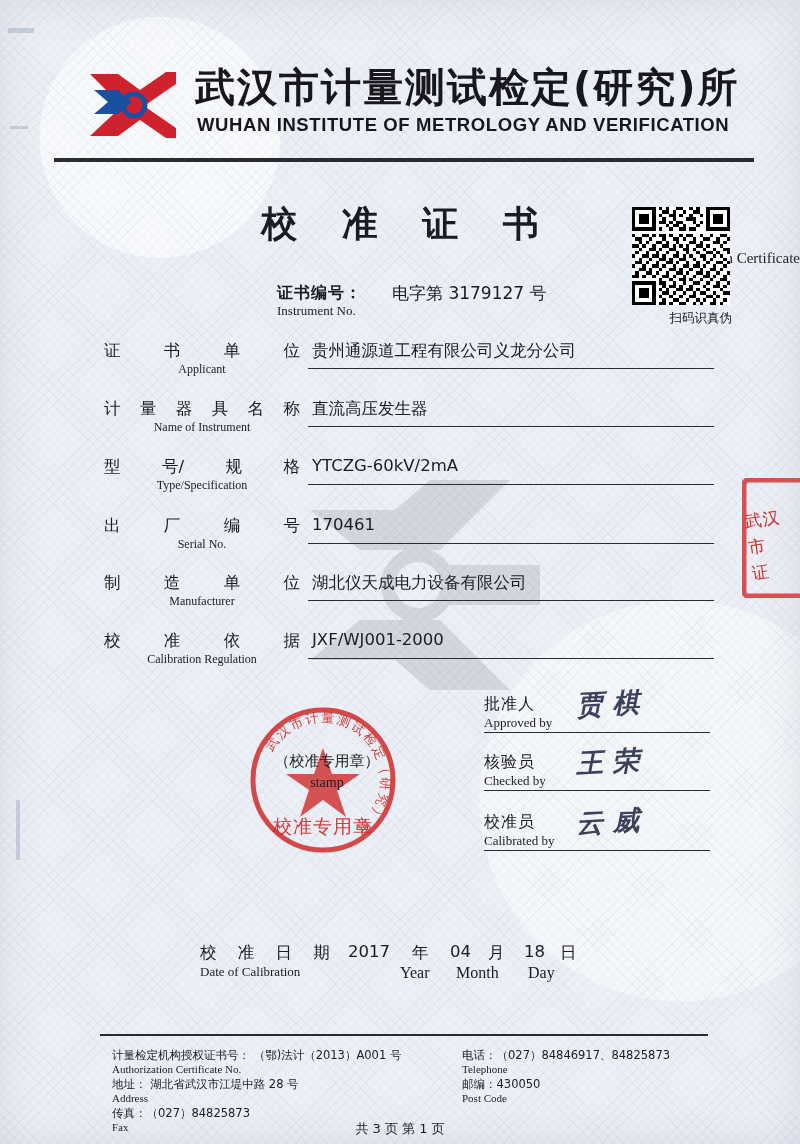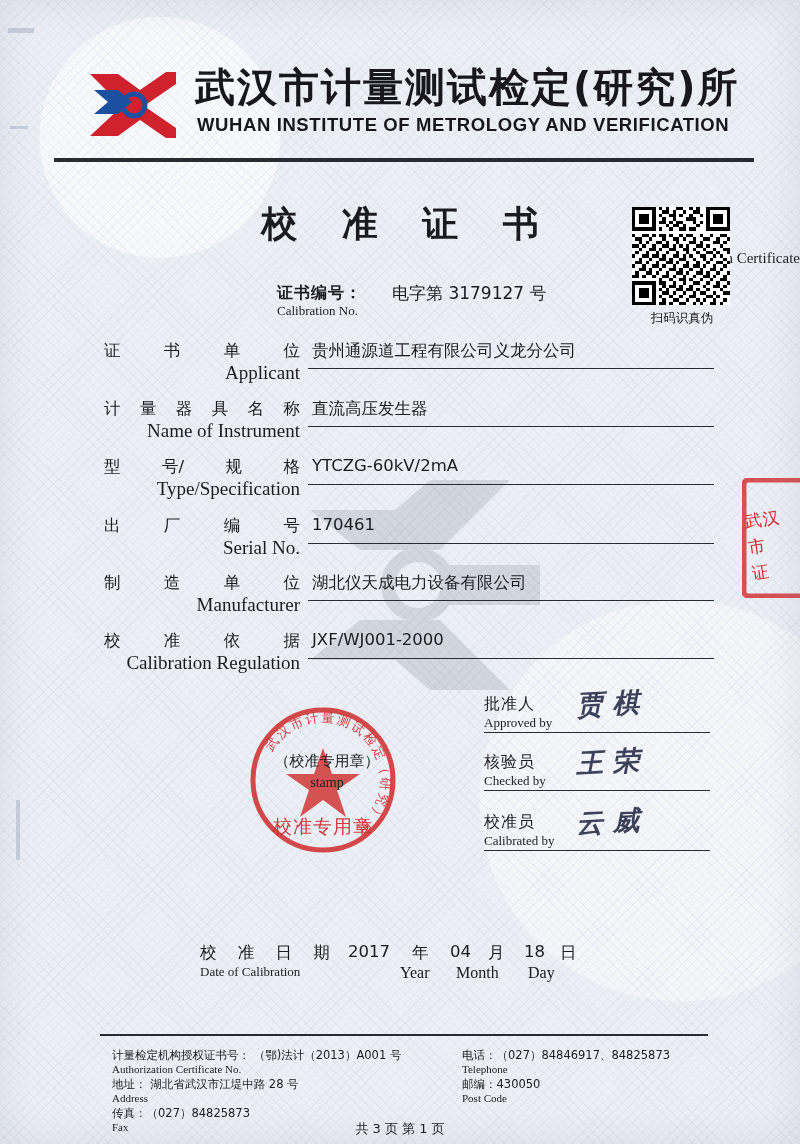--- a/index.html
+++ b/index.html
@@ -148,21 +148,21 @@
     left: 632px;
     top: 207px;
     width: 98px;
     height: 98px;
   }
   .qr-cap {
     position: absolute;
     left: 632px;
     top: 310px;
     width: 100px;
-    text-align: center;
+    text-align: right;
     font-size: 12.5px;
     font-family: "DejaVu Sans", "Liberation Sans", sans-serif;
   }
   
   .field {
     position: absolute;
     left: 104px;
     width: 610px;
   }
   .field .lab-cn {
@@ -174,22 +174,22 @@
     font-family: "DejaVu Sans", "Liberation Sans", sans-serif;
     display: flex;
     justify-content: space-between;
   }
   .field .lab-cn span { display: inline-block; }
   .field .lab-en {
     position: absolute;
     left: 0;
     top: 22px;
     width: 196px;
-    text-align: right;
-    font-size: 19px;
+    text-align: center;
+    font-size: 12px;
   }
   .field .val {
     position: absolute;
     left: 208px;
     top: 0px;
     font-size: 16.5px;
     font-family: "DejaVu Sans", "Liberation Sans", sans-serif;
     white-space: nowrap;
   }
   .field .line {
@@ -352,21 +352,21 @@
     </svg>
     <div class="cn-title">武汉市计量测试检定(研究)所</div>
     <div class="en-title">WUHAN INSTITUTE OF METROLOGY AND VERIFICATION</div>
   </div>
   <div class="rule-top"></div>
 
   <div class="doc-title">校 准 证 书</div>
   <div class="doc-title-en">Calibration Certificate</div>
 
   <div class="cert-no-cn">证书编号：</div>
-  <div class="cert-no-en">Calibration No.</div>
+  <div class="cert-no-en">Instrument No.</div>
   <div class="cert-no-val">电字第 3179127 号</div>
 
   <svg class="qr" viewBox="0 0 29 29" shape-rendering="crispEdges">
     <rect width="29" height="29" fill="#ffffff"></rect>
     <g fill="#000000">
       <rect x="0" y="0" width="7" height="1"></rect>
         <rect x="0" y="6" width="7" height="1"></rect>
       <rect x="0" y="0" width="1" height="7"></rect>
         <rect x="6" y="0" width="1" height="7"></rect>
       <rect x="2" y="2" width="3" height="3"></rect>

